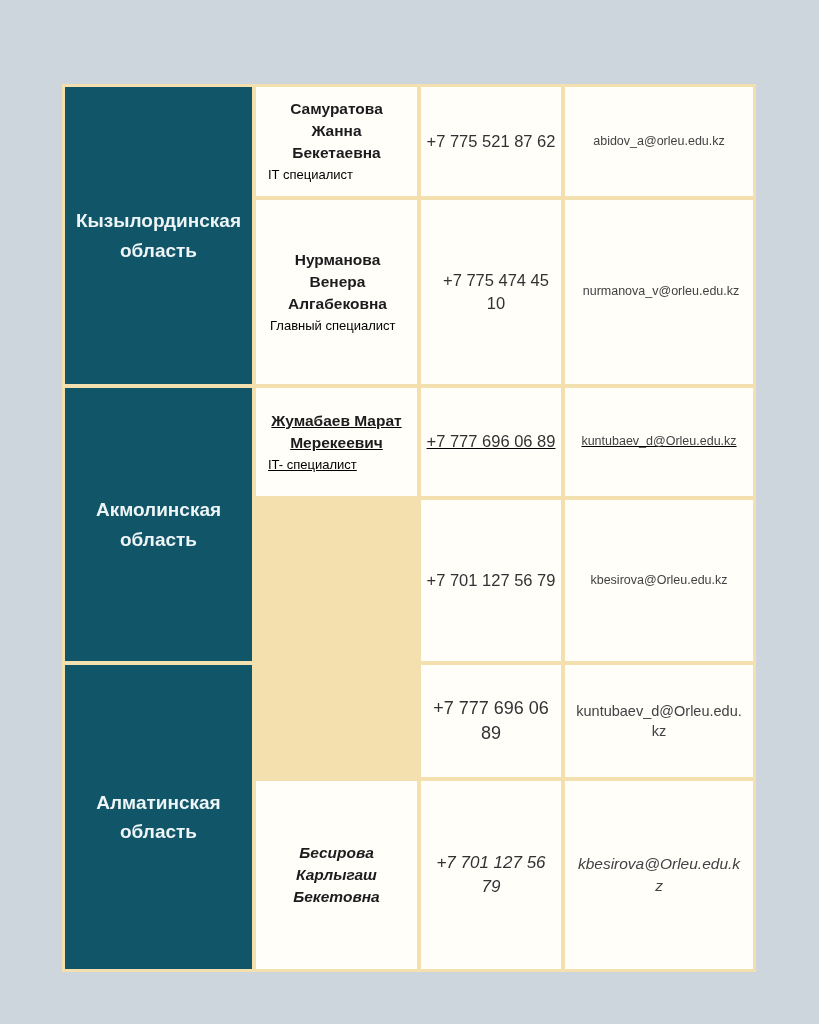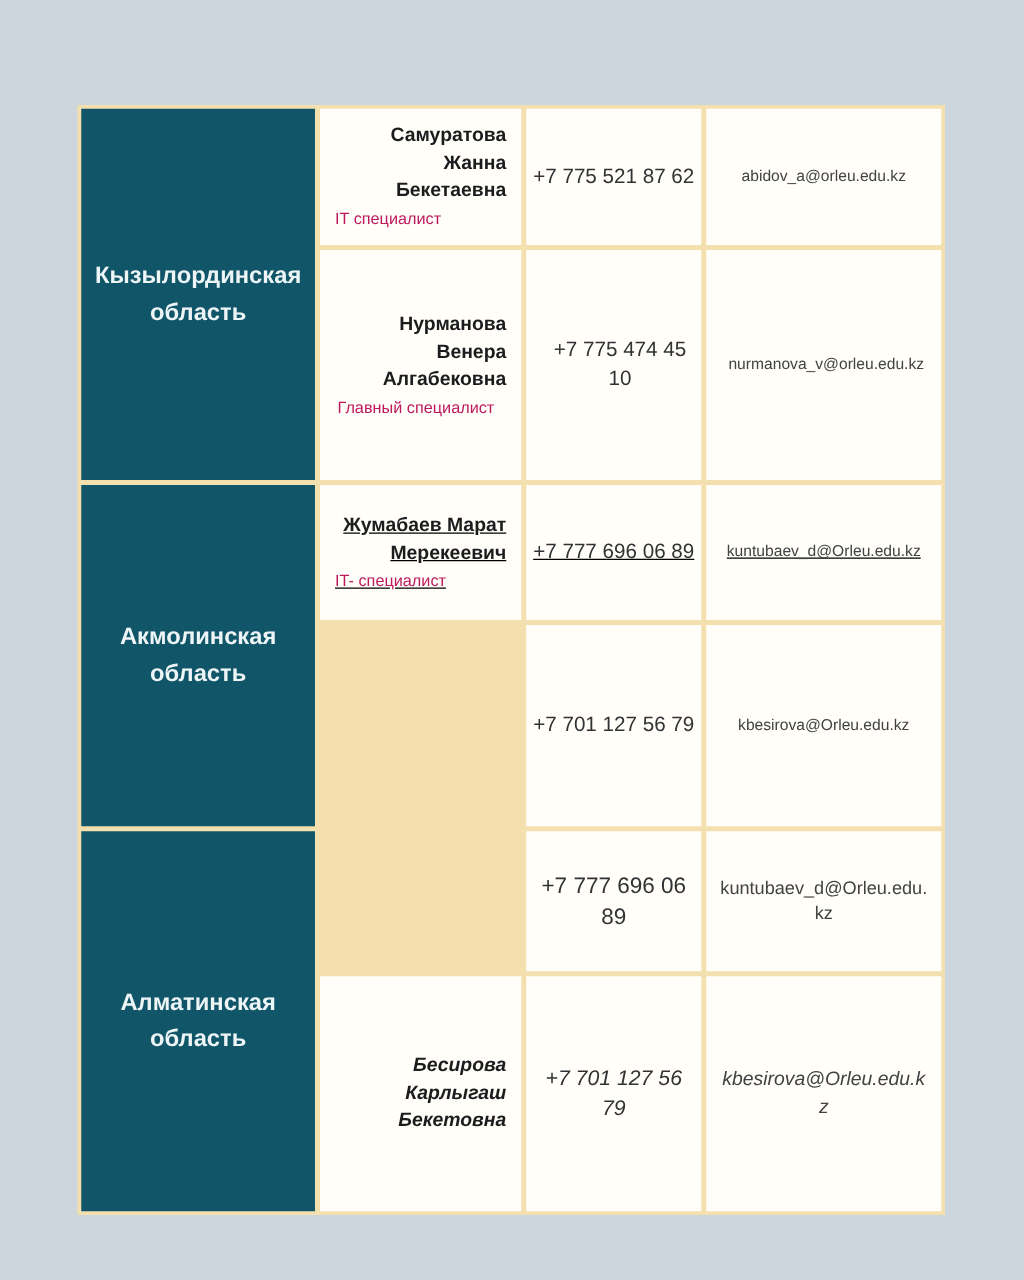--- a/index.html
+++ b/index.html
@@ -47,32 +47,32 @@
     font-size: 19px;
     line-height: 1.55;
     padding: 0 10px;
   }
   .rg-0 { grid-row: 1 / 3; }
   .rg-1 { grid-row: 3 / 5; }
   .rg-2 { grid-row: 5 / 7; }
 
   .name-cell {
     align-items: flex-start;
-    text-align: right;
+    text-align: center;
     padding: 8px 12px;
     grid-column: 2;
   }
   .contact-name {
     font-weight: bold;
     color: #1c1c1e;
     font-size: 15.5px;
     line-height: 1.42;
   }
   .contact-role {
-    color: #be185d;
+    color: #000000;
     font-size: 13px;
     line-height: 1.42;
     margin-top: 2px;
   }
   .phone-cell {
     align-items: center;
     text-align: center;
     padding: 4px;
     grid-column: 3;
   }

